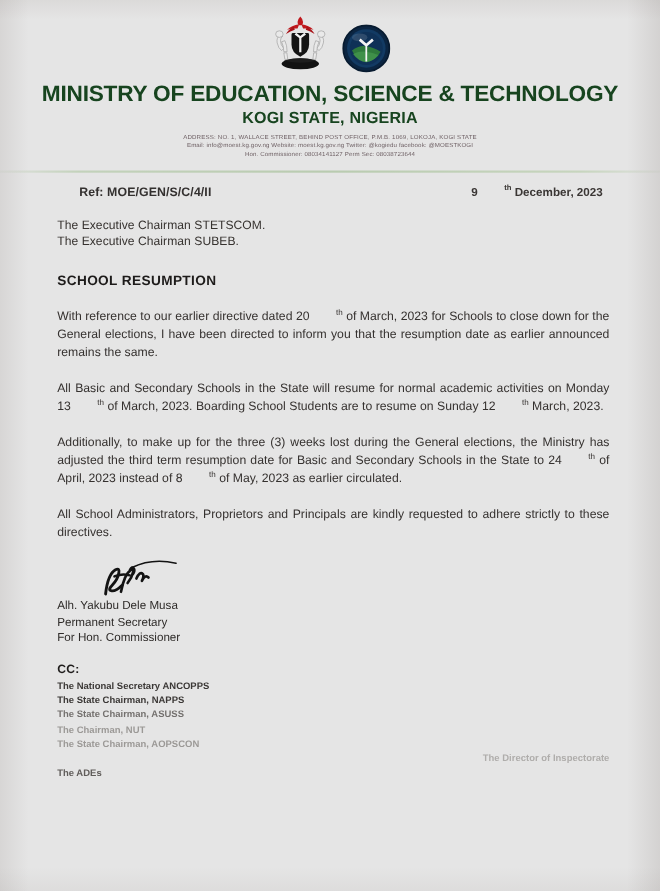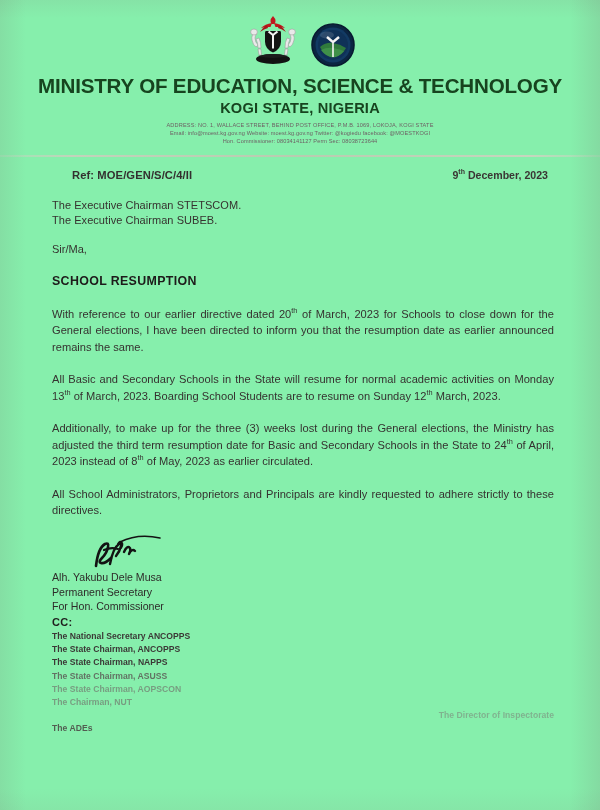--- a/index.html
+++ b/index.html
@@ -13,21 +13,21 @@
     overflow: hidden;
     font-family: "Liberation Sans", sans-serif;
     color: #2b2b2b;
     position: relative;
   }
 
   
   #paper {
     position: absolute;
     inset: 0;
-    background: #86efac;
+    background: #e5e5e5;
     overflow: hidden;
   }
   
   #scan-shade-left {
     position: absolute; top: 0; left: 0; width: 26px; height: 100%;
     background: linear-gradient(to right, rgba(120,110,105,0.13), rgba(255,255,255,0));
     pointer-events: none;
   }
   #scan-shade-right {
     position: absolute; top: 0; right: 0; width: 30px; height: 100%;
@@ -117,21 +117,21 @@
     color: #33302f;
     letter-spacing: 0.1px;
     padding-left: 20px;
   }
   #letter-date {
     font-size: 10.6px;
     font-weight: bold;
     color: #3a3634;
     margin-right: 6px;
   }
-  sup { font-size: 0.66em; vertical-align: super; line-height: 0; }
+  sup { font-size: 0.66em; vertical-align: super; line-height: 0; margin-left: 24px; }
 
   #addressees { margin-top: 17px; }
   .addressee {
     font-size: 11px;
     color: #36322f;
     line-height: 1.42;
     letter-spacing: 0.05px;
   }
   #salutation {
     font-size: 11px;
@@ -165,21 +165,21 @@
     position: relative;
   }
   #signer-name, #signer-role, #signer-for {
     font-size: 10.6px;
     font-weight: normal;
     color: #2e2b29;
     line-height: 1.38;
   }
 
   
-  #cc-block { margin-top: 2px; }
+  #cc-block { margin-top: 15px; }
   #cc-label {
     font-size: 11px;
     font-weight: bold;
     color: #1f1d1c;
     letter-spacing: 0.3px;
     margin-bottom: 2px;
   }
   .cc-item {
     font-size: 8.6px;
     font-weight: bold;
@@ -266,21 +266,20 @@
     <div id="ref-row">
       <span id="ref-number">Ref: MOE/GEN/S/C/4/II</span>
       <span id="letter-date"><span>9</span><sup>th</sup><span> December, 2023</span></span>
     </div>
 
     <div id="addressees">
       <div class="addressee">The Executive Chairman STETSCOM.</div>
       <div class="addressee">The Executive Chairman SUBEB.</div>
     </div>
 
-    <div id="salutation">Sir/Ma,</div>
 
     <div id="subject-title">SCHOOL RESUMPTION</div>
 
     <p id="para-1" class="para">With reference to our earlier directive dated 20<sup>th</sup> of March, 2023 for Schools to close down for the General elections, I have been directed to inform you that the resumption date as earlier announced remains the same.</p>
     <p class="para">All Basic and Secondary Schools in the State will resume for normal academic activities on Monday 13<sup>th</sup> of March, 2023. Boarding School Students are to resume on Sunday 12<sup>th</sup> March, 2023.</p>
     <p class="para">Additionally, to make up for the three (3) weeks lost during the General elections, the Ministry has adjusted the third term resumption date for Basic and Secondary Schools in the State to 24<sup>th</sup> of April, 2023 instead of 8<sup>th</sup> of May, 2023 as earlier circulated.</p>
     <p class="para">All School Administrators, Proprietors and Principals are kindly requested to adhere strictly to these directives.</p>
 
     <div id="signature-block">
       <div id="signature-mark">
@@ -296,25 +295,24 @@
         </svg>
       </div>
       <div id="signer-name">Alh. Yakubu Dele Musa</div>
       <div id="signer-role">Permanent Secretary</div>
       <div id="signer-for">For Hon. Commissioner</div>
     </div>
 
     <div id="cc-block">
       <div id="cc-label">CC:</div>
       <div class="cc-item">The National Secretary ANCOPPS</div>
-      <div class="cc-item">The State Chairman, ANCOPPS</div>
       <div class="cc-item">The State Chairman, NAPPS</div>
       <div class="cc-item fade-1">The State Chairman, ASUSS</div>
+      <div class="cc-item fade-2">The Chairman, NUT</div>
       <div class="cc-item fade-2">The State Chairman, AOPSCON</div>
-      <div class="cc-item fade-2">The Chairman, NUT</div>
       <div class="cc-item fade-3">The Director of Inspectorate</div>
       <div class="cc-item fade-4">The ADEs</div>
     </div>
 
   </div>
 
   <div id="scan-shade-top"></div>
   <div id="scan-shade-left"></div>
   <div id="scan-shade-right"></div>
   <div id="scan-shade-bottom"></div>

